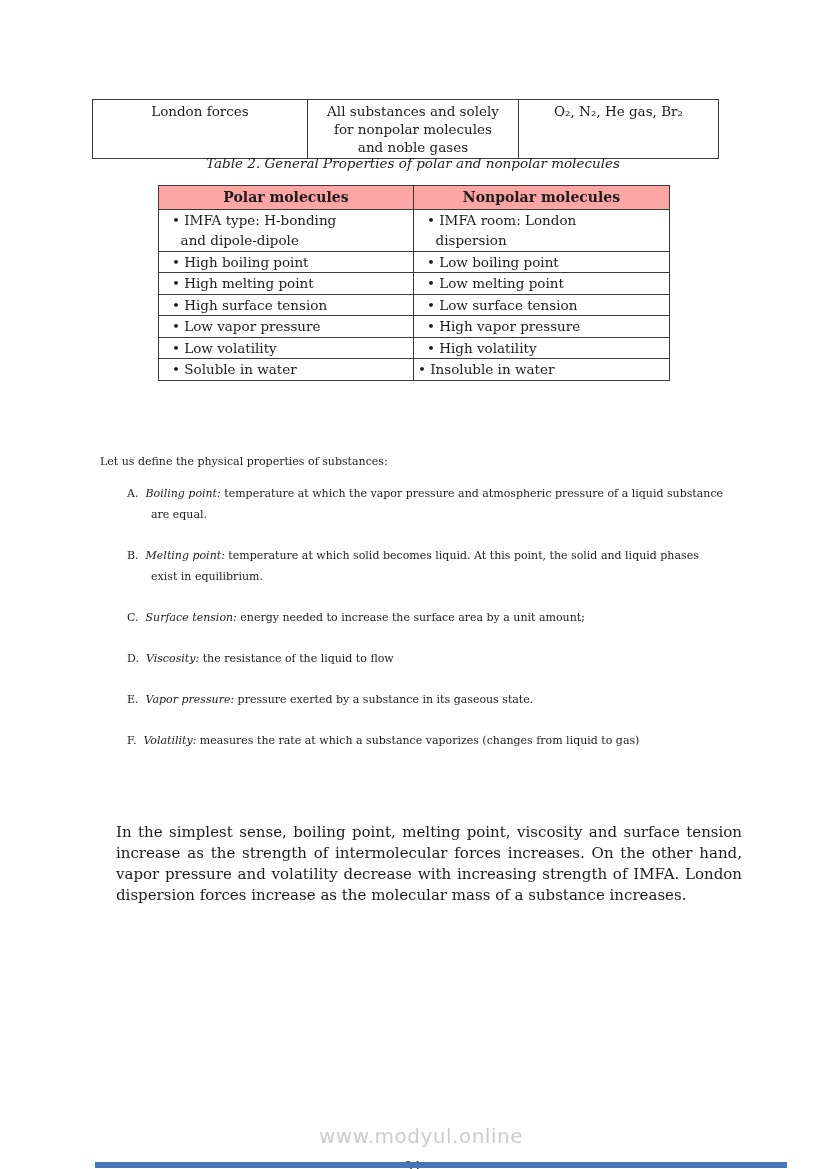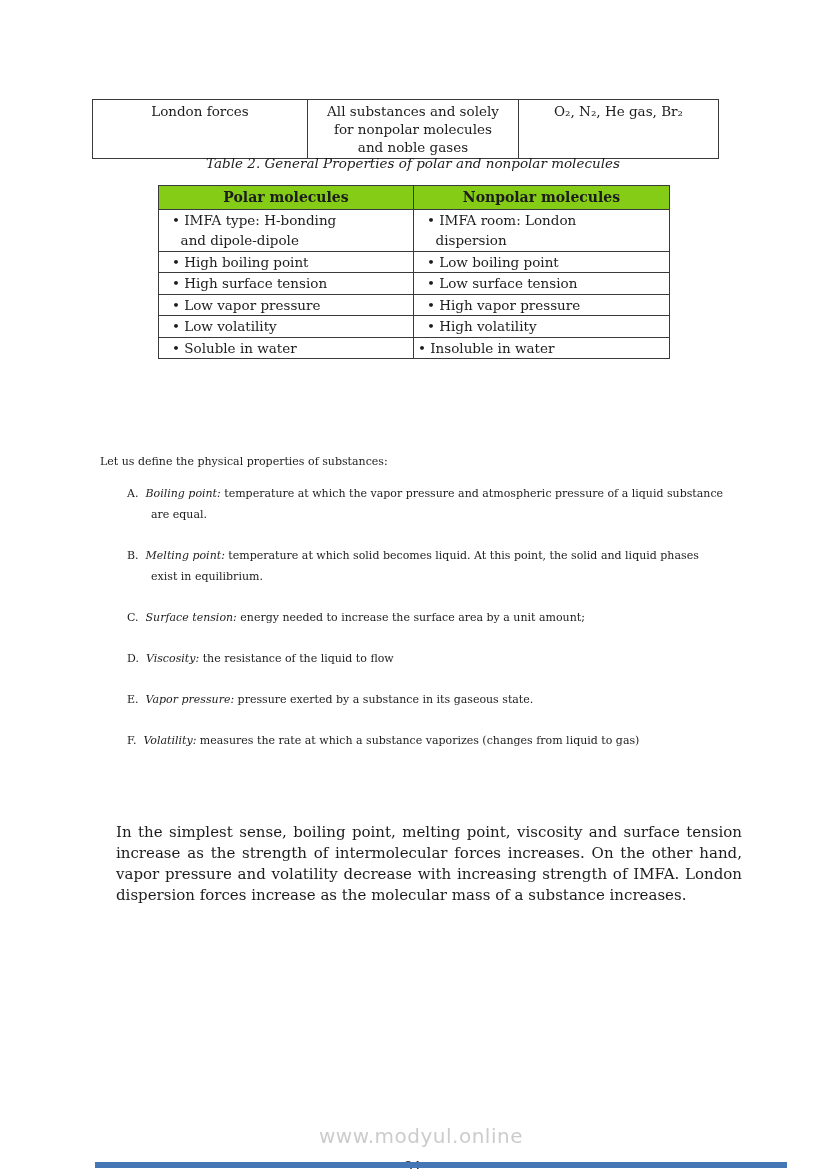--- a/index.html
+++ b/index.html
@@ -35,21 +35,21 @@
   }
 
   
   .prop-table {
     position: absolute; left: 158px; top: 185px; width: 511px;
     border-collapse: collapse; table-layout: fixed;
     font-size: 13.5px; line-height: 20.5px;
   }
   .prop-table th, .prop-table td { border: 1px solid #3a3a3a; }
   .prop-table th {
-    background: #84cc16; font-weight: bold; text-align: center;
+    background: #fca5a5; font-weight: bold; text-align: center;
     font-size: 14px; padding: 1px 2px; height: 22px;
   }
   .prop-table td {
     vertical-align: top; text-align: left;
     padding: 0 4px 0 13px;
     white-space: pre-wrap; height: 21px;
   }
   .prop-table td.last-left { padding-left: 13px; }
   .prop-table td.last-right { padding-left: 4px; }
 
@@ -131,20 +131,24 @@
         <td>• IMFA type: H-bonding
   and dipole-dipole</td>
         <td>• IMFA room: London
   dispersion</td>
       </tr>
       <tr>
         <td>• High boiling point</td>
         <td>• Low boiling point</td>
       </tr>
       <tr>
+        <td>• High melting point</td>
+        <td>• Low melting point</td>
+      </tr>
+      <tr>
         <td>• High surface tension</td>
         <td>• Low surface tension</td>
       </tr>
       <tr>
         <td>• Low vapor pressure</td>
         <td>• High vapor pressure</td>
       </tr>
       <tr>
         <td>• Low volatility</td>
         <td>• High volatility</td>

